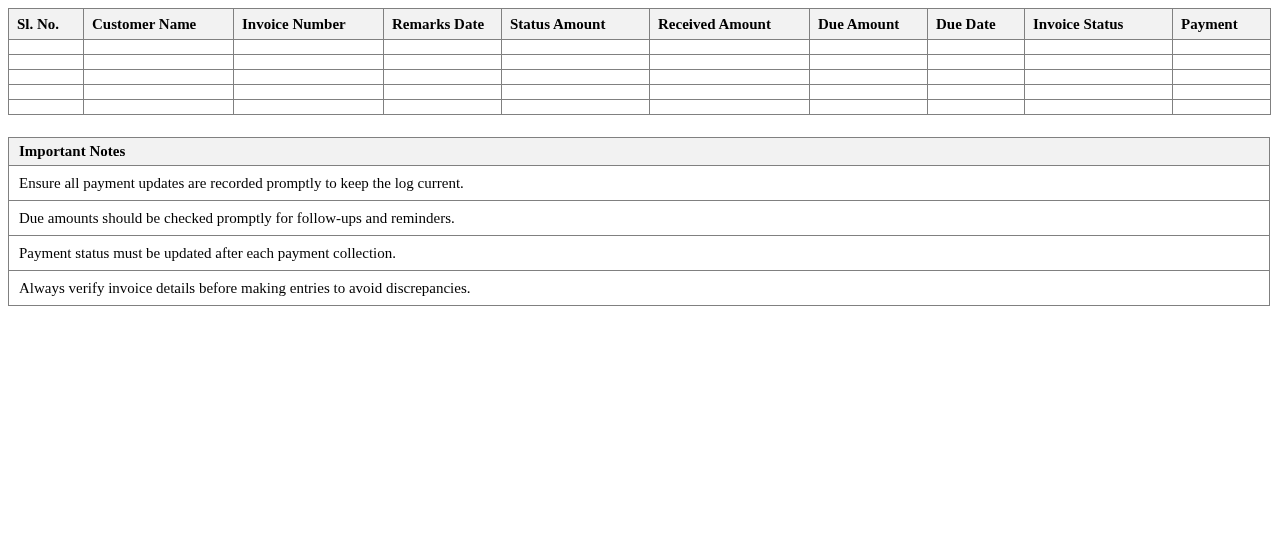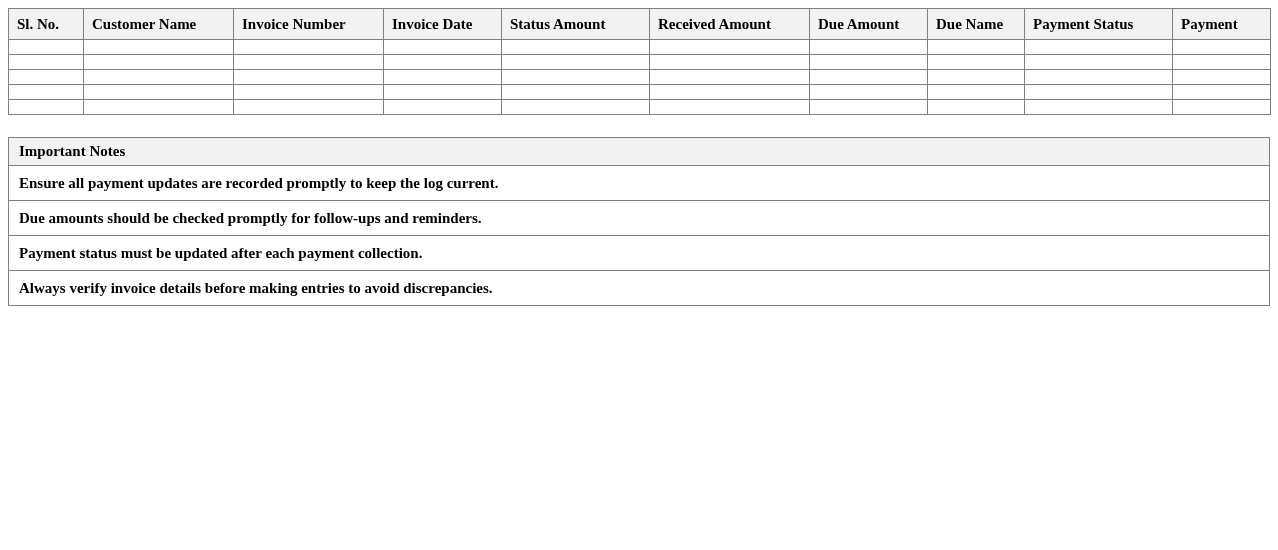--- a/index.html
+++ b/index.html
@@ -57,21 +57,21 @@
     text-align: left;
     padding: 0 10px;
   }
   table.notes-table th {
     background: #f2f2f2;
     font-weight: bold;
     height: 27px;
   }
   table.notes-table td {
     height: 34px;
-    font-weight: bold;
+    font-weight: normal;
   }
 </style>
 </head>
 <body>
 
 <div class="page">
 
   <table class="invoice-table">
     <colgroup>
       <col style="width:75px">
@@ -83,26 +83,26 @@
       <col style="width:118px">
       <col style="width:97px">
       <col style="width:148px">
       <col style="width:98px">
     </colgroup>
     <thead>
       <tr>
         <th>Sl. No.</th>
         <th>Customer Name</th>
         <th>Invoice Number</th>
-        <th>Invoice Date</th>
+        <th>Remarks Date</th>
         <th>Status Amount</th>
         <th>Received Amount</th>
         <th>Due Amount</th>
-        <th>Due Name</th>
-        <th>Payment Status</th>
+        <th>Due Date</th>
+        <th>Invoice Status</th>
         <th>Payment</th>
       </tr>
     </thead>
     <tbody>
       <tr>
         <td></td>
         <td></td>
         <td></td>
         <td></td>
         <td></td>

